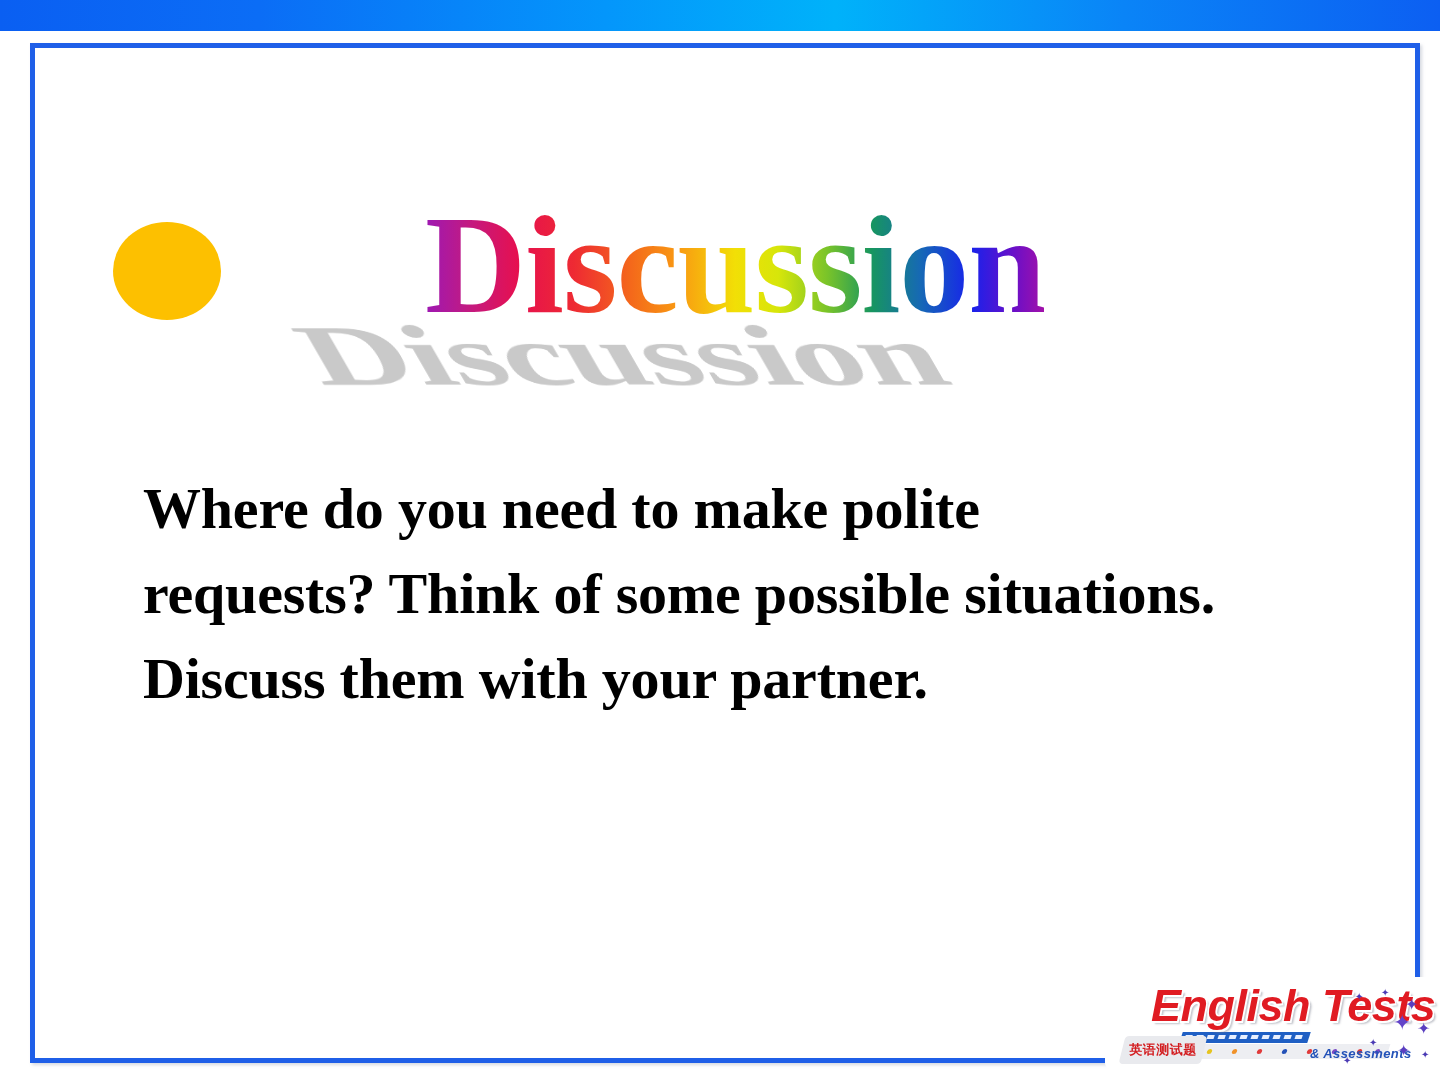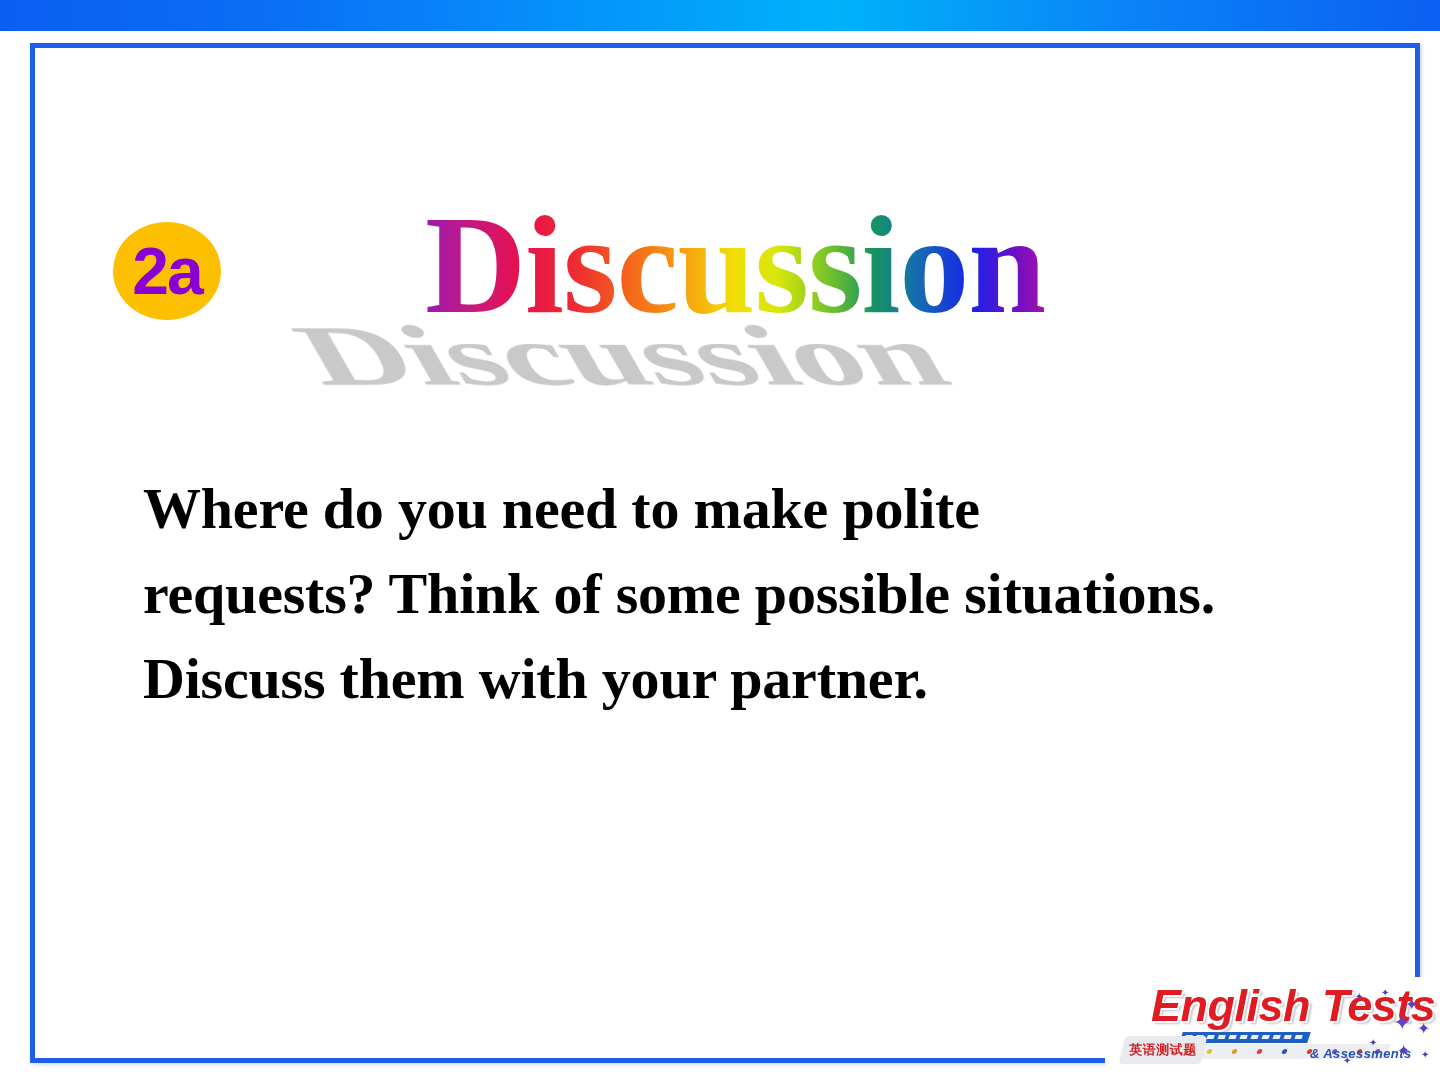--- a/index.html
+++ b/index.html
@@ -272,21 +272,20 @@
 </style>
 </head>
 <body>
 
 <div class="top-bar"></div>
 
 <div class="frame"></div>
 
 <div class="badge-2a">
   <div class="circle"></div>
-  <div class="badge-label">2a</div>
 </div>
 
 <div class="wordart">
   <div class="wa-shadow">Discussion</div>
   <div class="wa-outline">Discussion</div>
   <div class="wa-face">Discussion</div>
 </div>
 
 <div class="body-text">Where do you need to make polite requests? Think of some possible situations. Discuss them with your partner.</div>
 

